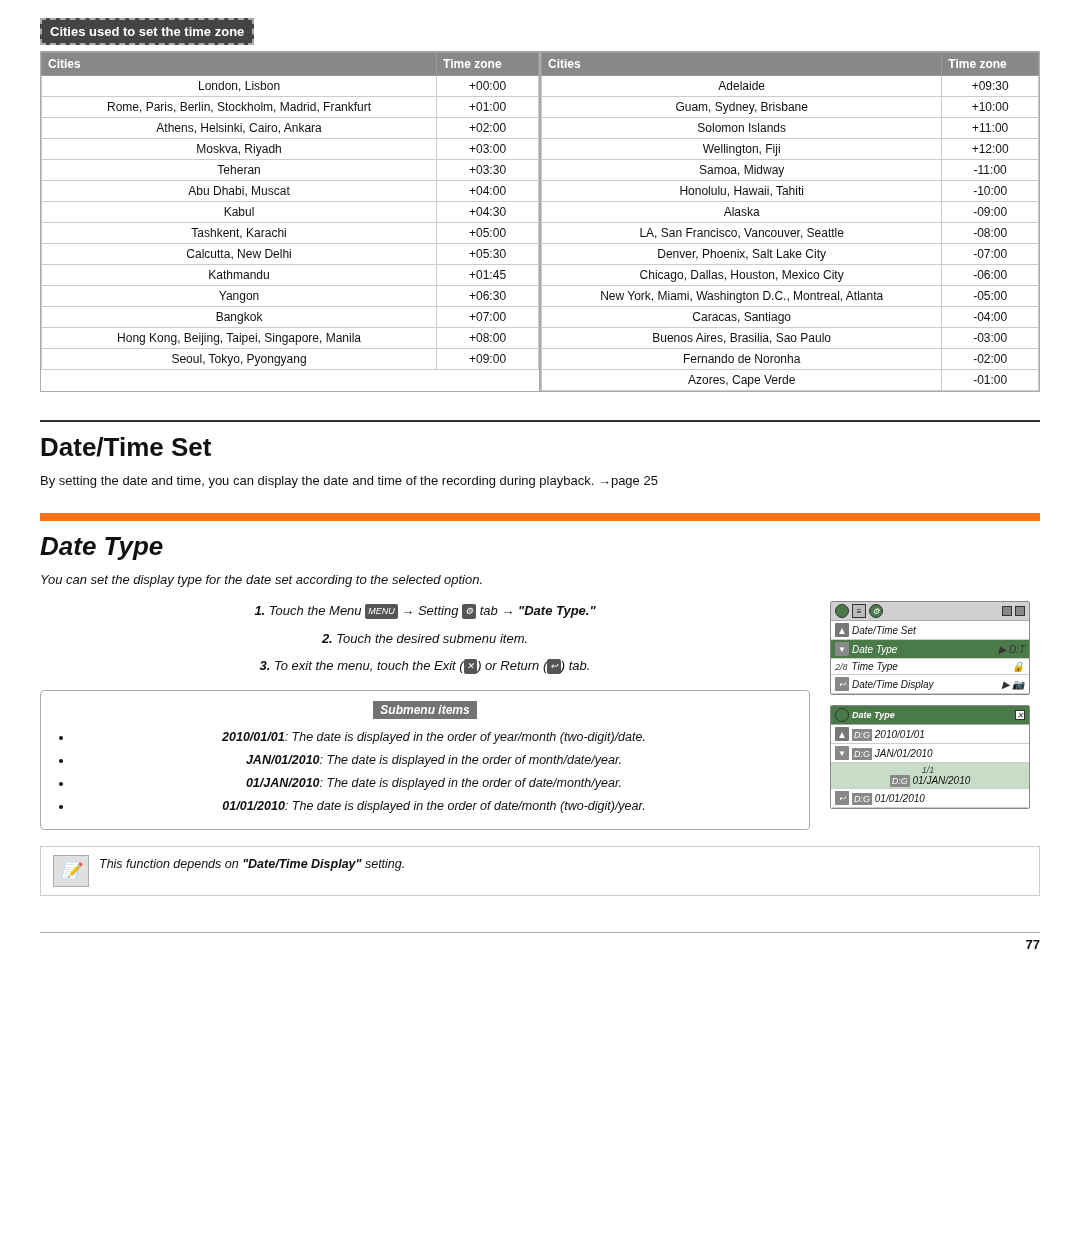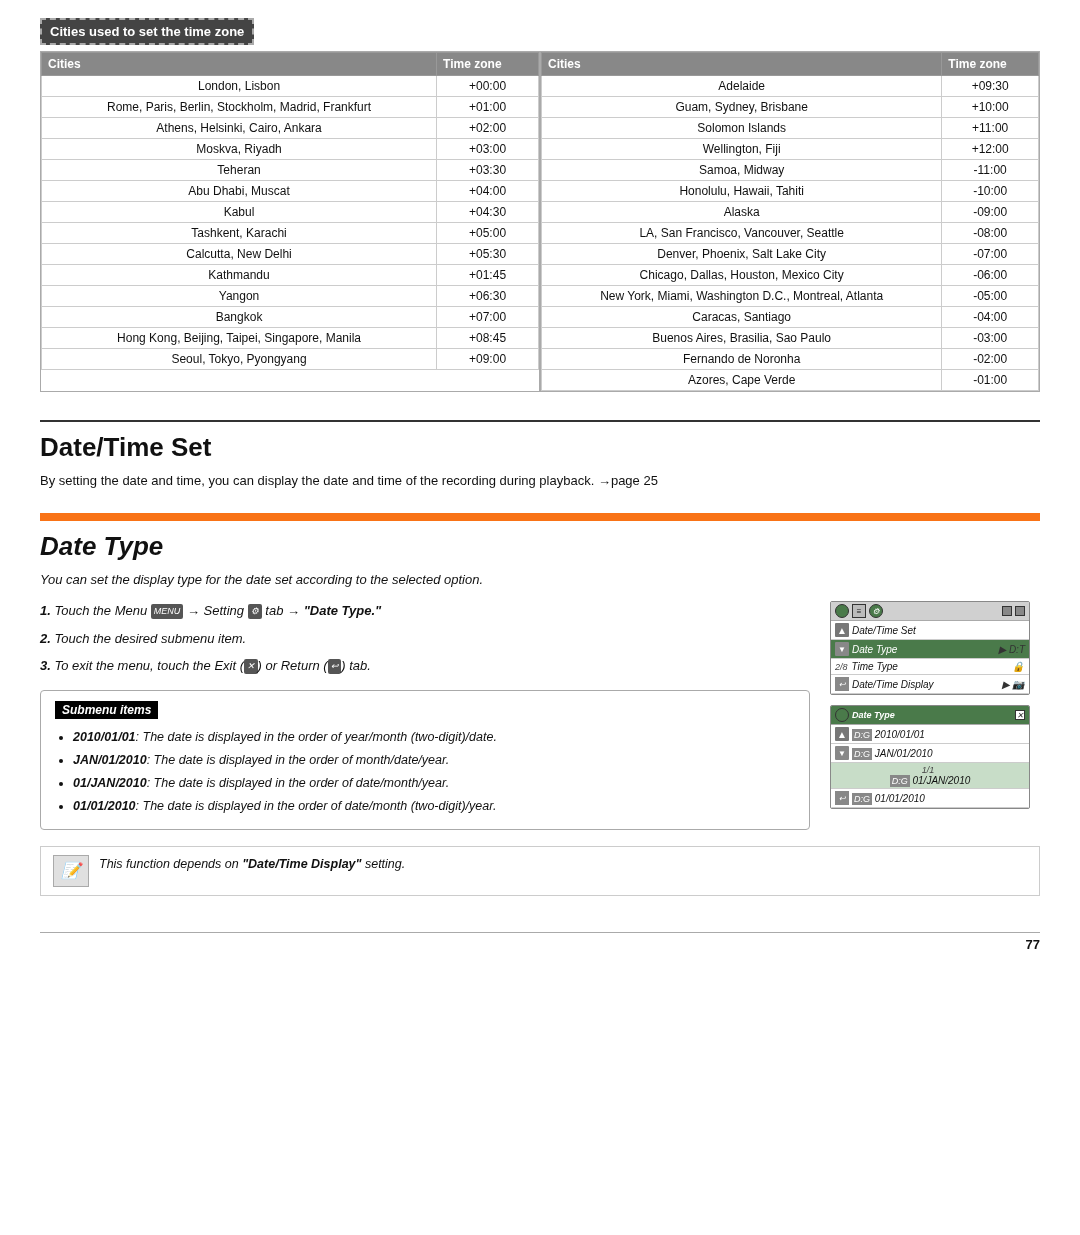--- a/index.html
+++ b/index.html
@@ -98,20 +98,21 @@
     }
 
     .steps-and-screens {
       display: flex;
       gap: 20px;
       align-items: flex-start;
     }
 
     .steps-col {
       flex: 1;
+      text-align: center;
     }
 
     .screens-col {
       width: 210px;
       flex-shrink: 0;
       display: flex;
       flex-direction: column;
       gap: 10px;
     }
 
@@ -138,21 +139,21 @@
 
     .submenu-box {
       border: 1px solid #aaa;
       border-radius: 4px;
       padding: 10px 14px;
       margin-top: 14px;
       background: #fff;
     }
 
     .submenu-header {
-      background: #000000;
+      background: #737373;
       color: #fff;
       font-size: 12px;
       font-weight: bold;
       padding: 2px 7px;
       display: inline-block;
       margin-bottom: 8px;
     }
 
     .submenu-list {
       list-style: disc;
@@ -372,21 +373,21 @@
               <tr>
                 <td class="city">Yangon</td>
                 <td class="tz">+06:30</td>
               </tr>
               <tr>
                 <td class="city">Bangkok</td>
                 <td class="tz">+07:00</td>
               </tr>
               <tr>
                 <td class="city">Hong Kong, Beijing, Taipei, Singapore, Manila</td>
-                <td class="tz">+08:45</td>
+                <td class="tz">+08:00</td>
               </tr>
               <tr>
                 <td class="city">Seoul, Tokyo, Pyongyang</td>
                 <td class="tz">+09:00</td>
               </tr>
             </tbody>
         </table>
       </div>
       <div class="tz-divider"></div>
 

